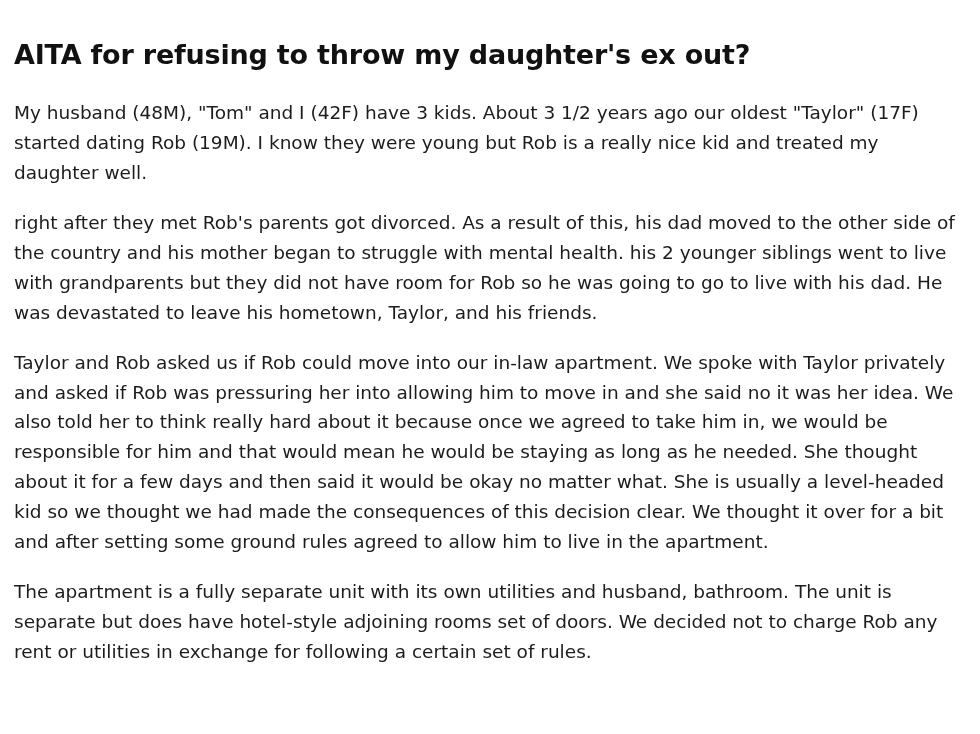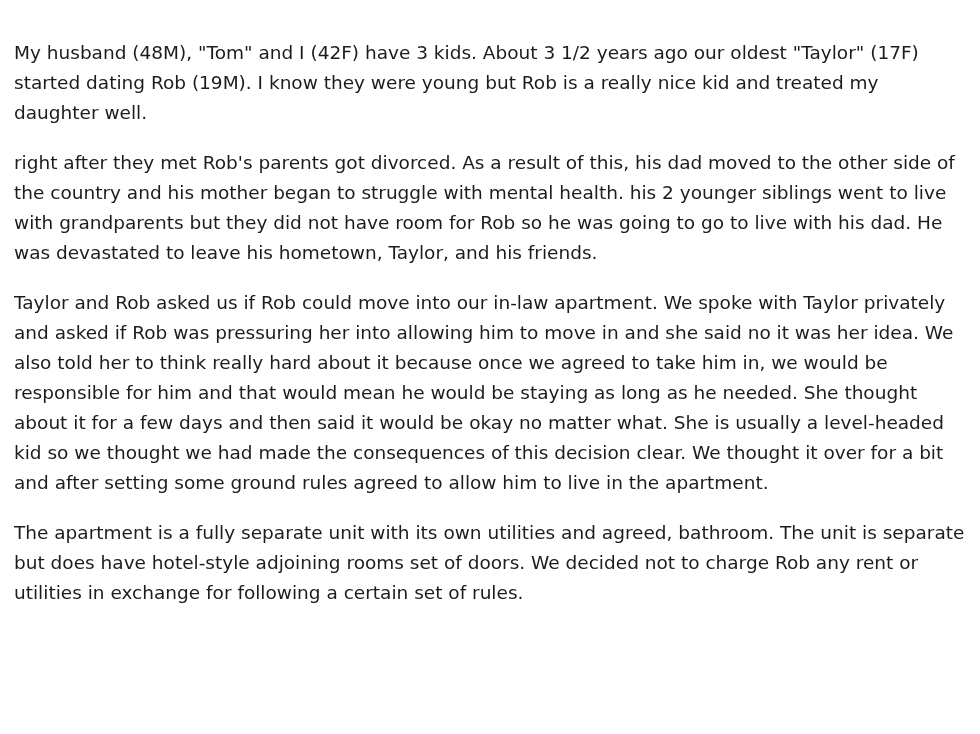--- a/index.html
+++ b/index.html
@@ -35,19 +35,20 @@
     font-weight: 400;
   }
   .post-body p:last-child {
     margin-bottom: 0;
   }
 </style>
 </head>
 <body>
 
 <article class="post">
+  <h1 class="post-title">AITA for refusing to throw my daughter's ex out?</h1>
   <div class="post-body">
     <p>My husband (48M), "Tom" and I (42F) have 3 kids. About 3 1/2 years ago our oldest "Taylor" (17F) started dating Rob (19M). I know they were young but Rob is a really nice kid and treated my daughter well.</p>
     <p>right after they met Rob's parents got divorced. As a result of this, his dad moved to the other side of the country and his mother began to struggle with mental health. his 2 younger siblings went to live with grandparents but they did not have room for Rob so he was going to go to live with his dad. He was devastated to leave his hometown, Taylor, and his friends.</p>
     <p>Taylor and Rob asked us if Rob could move into our in-law apartment. We spoke with Taylor privately and asked if Rob was pressuring her into allowing him to move in and she said no it was her idea. We also told her to think really hard about it because once we agreed to take him in, we would be responsible for him and that would mean he would be staying as long as he needed. She thought about it for a few days and then said it would be okay no matter what. She is usually a level-headed kid so we thought we had made the consequences of this decision clear. We thought it over for a bit and after setting some ground rules agreed to allow him to live in the apartment.</p>
-    <p>The apartment is a fully separate unit with its own utilities and agreed, bathroom. The unit is separate but does have hotel-style adjoining rooms set of doors. We decided not to charge Rob any rent or utilities in exchange for following a certain set of rules.</p>
+    <p>The apartment is a fully separate unit with its own utilities and husband, bathroom. The unit is separate but does have hotel-style adjoining rooms set of doors. We decided not to charge Rob any rent or utilities in exchange for following a certain set of rules.</p>
   </div>
 </article>
 
 </body></html>

